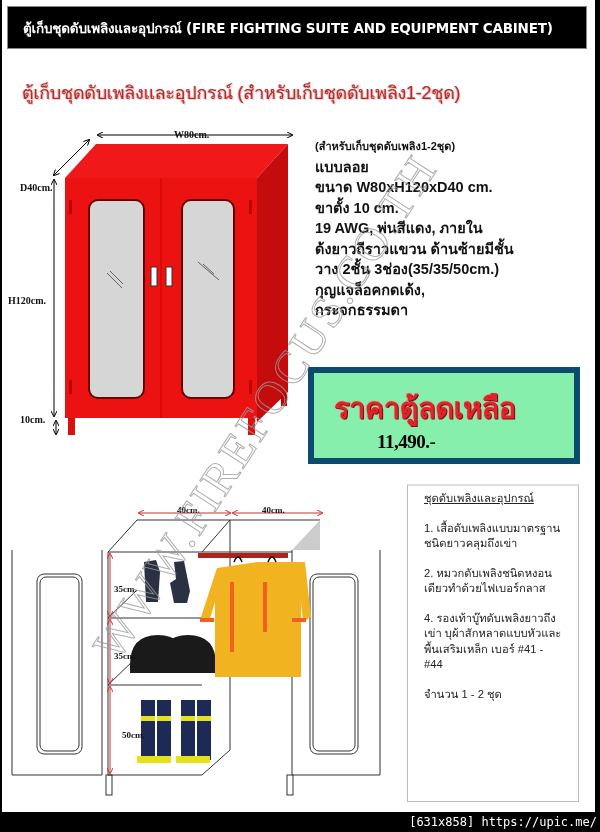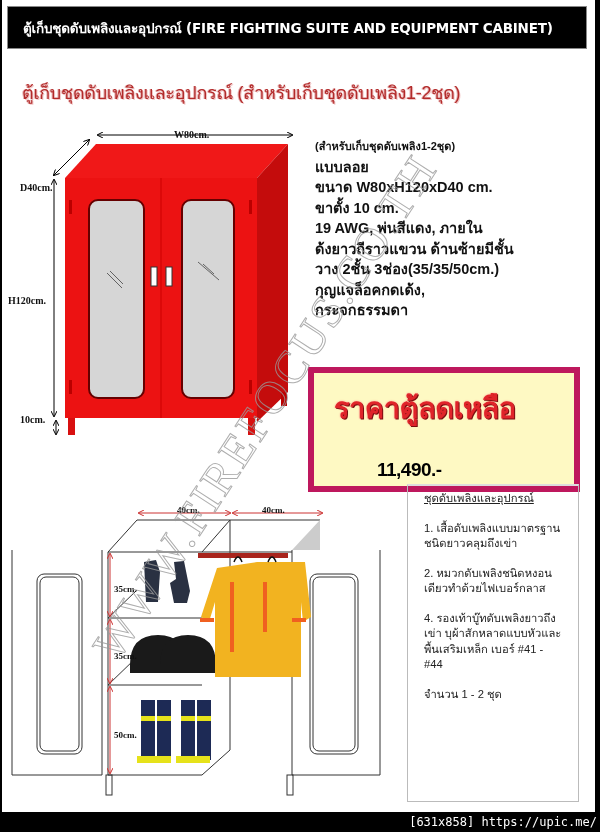--- a/index.html
+++ b/index.html
@@ -5,23 +5,23 @@
   * { box-sizing: border-box; margin: 0; padding: 0; }
   html, body { width: 600px; height: 832px; background: #000; overflow: hidden; }
   body { position: relative; font-family: "DejaVu Sans", sans-serif; }
   .page { position: absolute; left: 2px; top: 0; width: 593px; height: 812px; background: #fff; overflow: hidden; }
   .header-bar { position: absolute; left: 5px; top: 6px; width: 580px; height: 43px; background: #000; border: 1px solid #888; color: #fff; font-weight: bold; font-size: 13.5px; line-height: 43px; padding-left: 15px; white-space: nowrap; letter-spacing: -0.2px; }
   .main-title { position: absolute; left: 20px; top: 78px; width: 560px; color: #b22a2a; font-size: 18px; line-height: 30px; white-space: nowrap; text-shadow: 1px 1px 0 #f2c8c8, -1px 0 0 #e8b4b4; letter-spacing: -0.3px; font-family: "Liberation Sans", sans-serif; }
   .cab-label { position: absolute; font-family: "Liberation Serif", serif; font-size: 10px; font-weight: bold; color: #111; }
   .spec { position: absolute; left: 313px; top: 136px; width: 280px; font-weight: bold; font-size: 14.5px; line-height: 20.5px; color: #111; font-family: "Liberation Sans", sans-serif; }
   .spec .u { text-decoration: underline; }
   .spec .small { font-size: 11px; }
-  .price-box { position: absolute; left: 306px; top: 367px; width: 272px; height: 125px; border: 6px solid #be185d; background: #fef9c3; }
+  .price-box { position: absolute; left: 306px; top: 367px; width: 272px; height: 97px; border: 6px solid #0c4a6e; background: #86efac; }
   .price-label { position: absolute; left: 20px; top: 12px; font-size: 29px; font-weight: bold; color: #e0242a; text-shadow: 1px 1px 0 #7a0e10, 0 0 2px #f88; letter-spacing: -0.5px; white-space: nowrap; font-family: "Liberation Sans", sans-serif; }
-  .price-value { position: absolute; left: 63px; top: 58px; font-size: 19px; font-weight: 900; color: #000; letter-spacing: -0.5px; font-family: Liberation Sans, sans-serif; margin-top: 28px; }
+  .price-value { position: absolute; left: 63px; top: 58px; font-size: 19px; font-weight: 900; color: #000; letter-spacing: -0.5px; font-family: Liberation Serif, serif; }
   .list-box { position: absolute; left: 405px; top: 484px; width: 172px; height: 318px; border: 1px solid #bbb; border-top: 2px solid #ddd; padding: 5px 16px; font-family: "Liberation Sans", sans-serif; font-size: 11.2px; line-height: 15.5px; color: #222; }
   .list-box .title { text-decoration: underline; margin-bottom: 14px; }
   .list-box .item { margin-bottom: 14px; }
   .watermark { position: absolute; left: 65px; top: 450px; transform: rotate(-57deg); transform-origin: left top; font-family: "Liberation Serif", serif; font-size: 46px; color: transparent; -webkit-text-stroke: 1px #999; white-space: nowrap; letter-spacing: 3px; opacity: 0.8; pointer-events: none; }
   .footer-caption { position: absolute; right: 3px; top: 812px; height: 37px; line-height: 20px; color: #fff; font-size: 12px; font-family: "DejaVu Sans Mono", monospace; }
   svg { position: absolute; }
 </style>
 </head>
 <body>
 
@@ -173,21 +173,21 @@
       <rect x="261" y="92" width="4" height="50" fill="#f06020"></rect>
       <rect x="198" y="128" width="14" height="4" fill="#f06020"></rect>
       <rect x="290" y="128" width="14" height="4" fill="#f06020"></rect>
       <path d="M232,72 q4,-10 8,0 M266,72 q4,-10 8,0" stroke="#111" fill="none" stroke-width="1.5"></path>
     </g>
   </svg>
   <div class="cab-label" style="left:175px;top:505px;font-size:9px;">40cm.</div>
   <div class="cab-label" style="left:260px;top:505px;font-size:9px;">40cm.</div>
   <div class="cab-label" style="left:112px;top:584px;font-size:9px;">35cm.</div>
   <div class="cab-label" style="left:112px;top:651px;font-size:9px;">35cm.</div>
-  <div class="cab-label" style="left:112px;top:730px;font-size:9px;">50cm.</div>
+  <div class="cab-label" style="left:120px;top:730px;font-size:9px;">50cm.</div>
 
   <div class="list-box">
     <div class="title">
       <div>ชุดดับเพลิงและอุปกรณ์</div>
     </div>
     <div class="item">1. เสื้อดับเพลิงแบบมาตรฐานชนิดยาวคลุมถึงเข่า</div>
     <div class="item">2. หมวกดับเพลิงชนิดหงอนเดียวทำด้วยไฟเบอร์กลาส</div>
     <div class="item">4. รองเท้าบู๊ทดับเพลิงยาวถึงเข่า บุผ้าสักหลาดแบบหัวและพื้นเสริมเหล็ก เบอร์ #41 - #44</div>
     <div>จำนวน  1 - 2 ชุด</div>
   </div>

